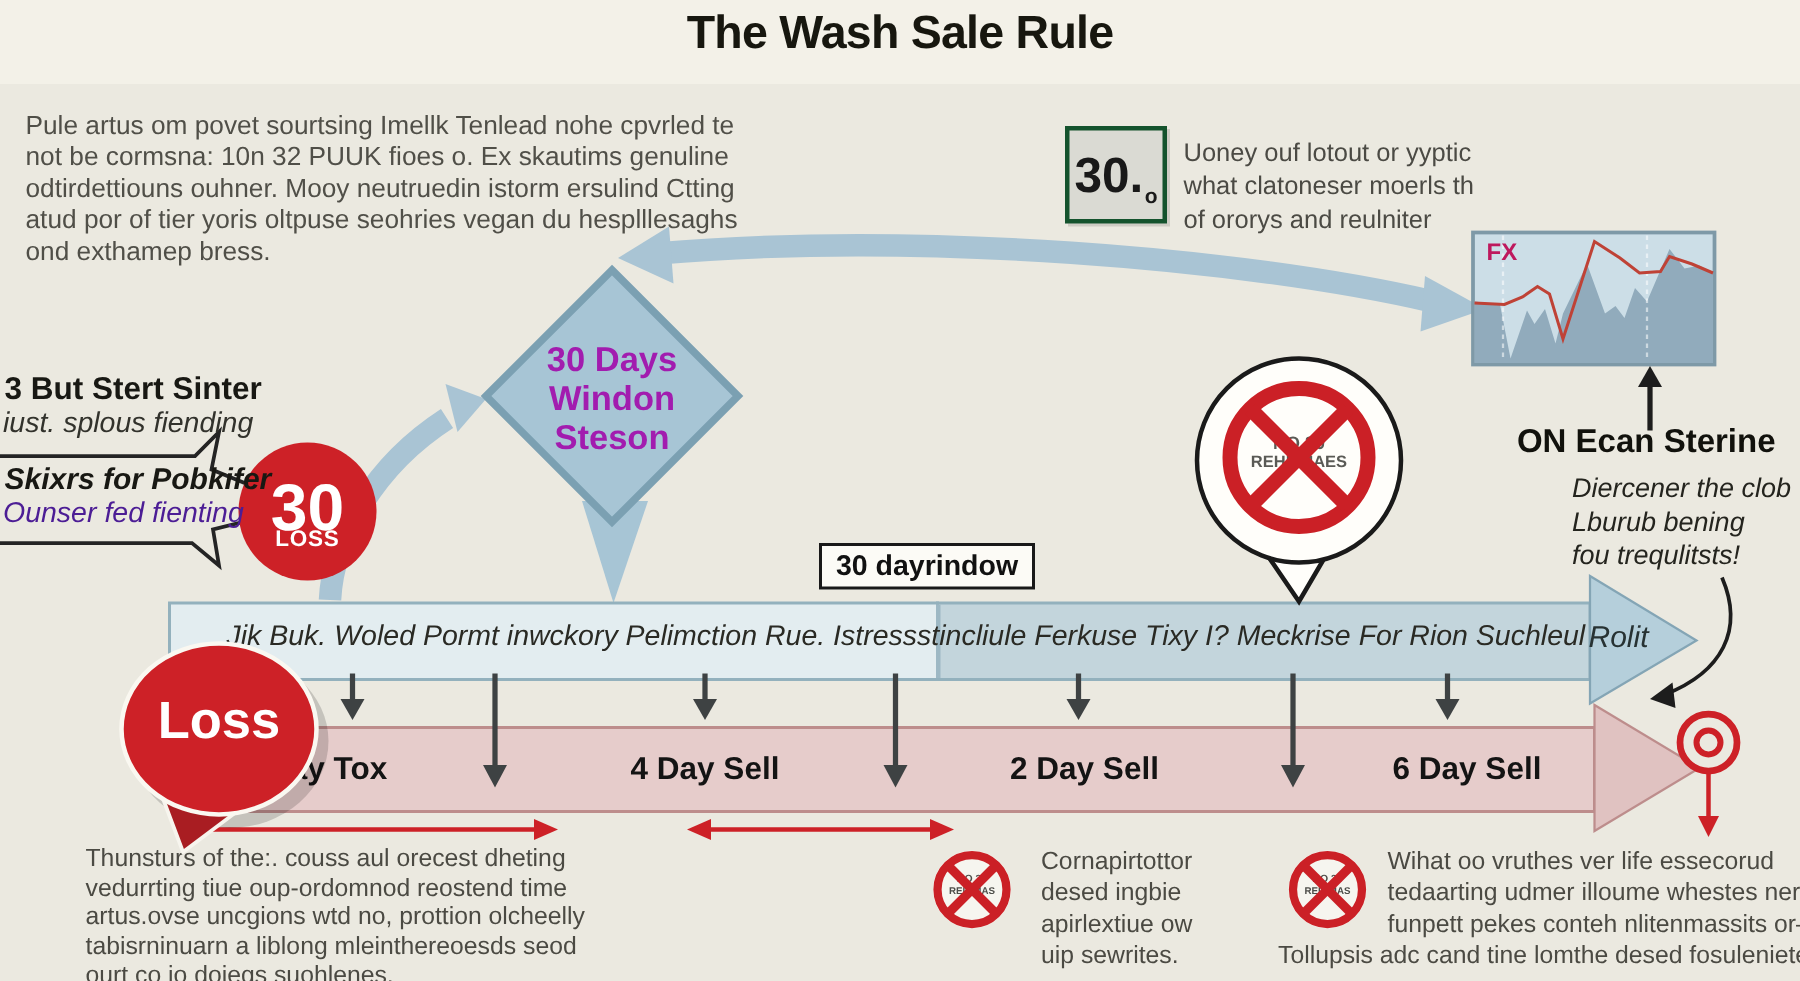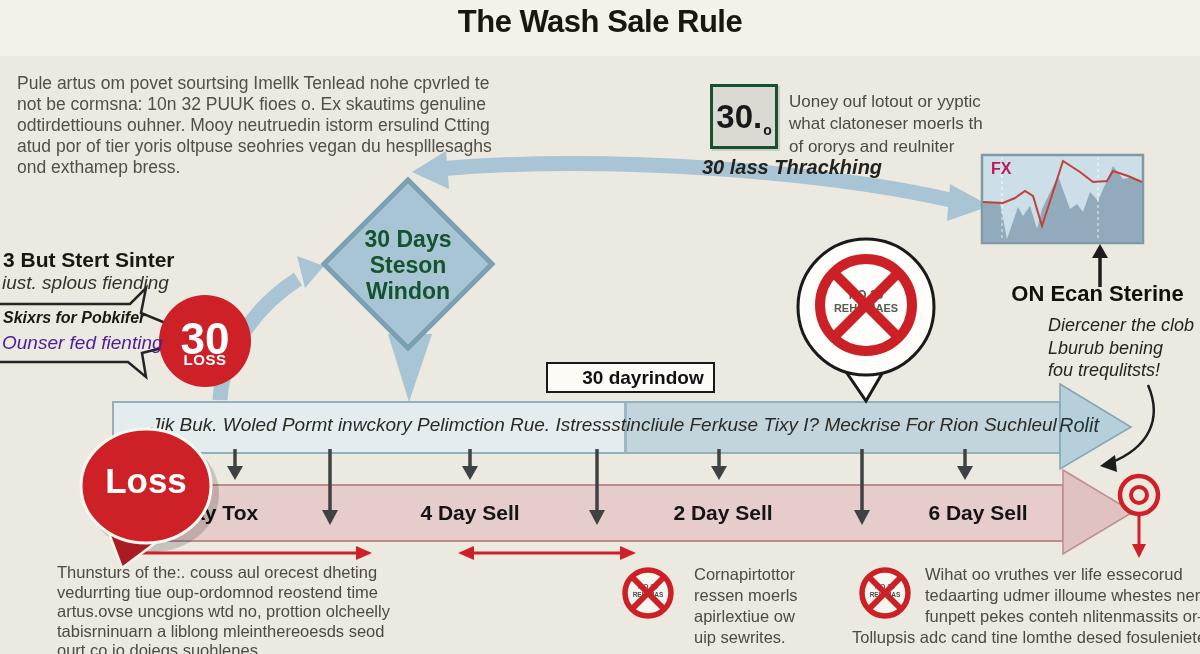--- a/index.html
+++ b/index.html
@@ -14,28 +14,28 @@
   .intro{left:17px;top:73px;width:440px;font-size:17.5px;line-height:21px;color:#504f48;}
   .badgebox{left:710px;top:84px;width:62px;height:59px;background:#dadad3;border:3px solid #14532d;
             display:flex;align-items:center;justify-content:center;box-shadow:2px 2px 0 rgba(0,0,0,.12);}
   .badgemain{font-size:33px;font-weight:700;color:#191919;}
   .badgesub{font-size:14px;font-weight:700;color:#191919;align-self:flex-end;margin:0 0 8px 1px;}
   .badgedesc{left:789px;top:91px;width:230px;font-size:17px;line-height:22.3px;color:#4b4a44;}
   .caption30{left:702px;top:156px;font-size:20px;font-style:italic;font-weight:600;color:#22221e;}
   .fxlabel{left:991px;top:160px;font-size:16px;font-weight:600;color:#be185d;}
   .lh1{left:3px;top:248px;font-size:21px;font-weight:700;color:#181813;}
   .ls1{left:2px;top:272px;font-size:19px;font-style:italic;color:#32322c;}
-  .lh2{left:3px;top:309px;font-size:16px;font-weight:700;font-style:italic;color:#181813;}
+  .lh2{left:3px;top:309px;font-size:20px;font-weight:700;font-style:italic;color:#181813;}
   .ls2{left:2px;top:332px;font-size:19px;font-style:italic;color:#4c1d95;}
   .loss30{left:175px;top:314px;width:60px;text-align:center;font-size:44px;font-weight:700;color:#fff;}
   .losslb{left:175px;top:351px;width:60px;text-align:center;font-size:15px;font-weight:700;color:#fff;letter-spacing:.5px;}
   .diamondtxt{left:333px;top:226px;width:150px;text-align:center;font-size:23px;font-weight:700;
-              line-height:26px;color:#14532d;}
+              line-height:26px;color:#a21caf;}
   .winbox{left:546px;top:362px;width:140px;height:27px;background:#fcfbf6;border:2.5px solid #191919;
-          display:flex;align-items:center;justify-content:center;font-size:19px;font-weight:700;color:#111;padding-left:25px;}
+          display:flex;align-items:center;justify-content:center;font-size:19px;font-weight:700;color:#111;}
   .bandtxt{left:151px;top:414px;white-space:nowrap;font-size:19px;font-style:italic;color:#2a2a24;}
   .rolit{left:1046px;top:414px;width:66px;text-align:center;font-size:20px;font-style:italic;color:#273233;}
   .oncap{left:1005px;top:281px;width:185px;text-align:center;font-size:22px;font-weight:700;color:#11110c;}
   .rnotes{left:1048px;top:314px;font-size:18px;font-style:italic;line-height:22.5px;color:#24241e;}
   .day{top:501px;font-size:21px;font-weight:700;color:#141414;}
   .lossbub{left:96px;top:461px;width:100px;text-align:center;font-size:35px;font-weight:700;color:#fff;}
   .nosigntxt{left:806px;top:288px;width:120px;text-align:center;color:#5a5a55;z-index:10;}
   .nosign1{font-size:12px;font-weight:700;line-height:14px;}
   .nosign2{font-size:11px;font-weight:700;line-height:13px;}
   .minisign{width:60px;text-align:center;color:#4e4e4a;z-index:10;}
@@ -147,36 +147,35 @@
 
   <div class="txt badgebox">
     <span class="badgemain">30.</span>
     <span class="badgesub">o</span>
   </div>
   <div class="txt badgedesc">
     <div class="nowrap">Uoney ouf lotout or yyptic</div>
     <div class="nowrap">what clatoneser moerls th</div>
     <div class="nowrap">of ororys and reulniter</div>
   </div>
-  <div class="txt caption30">30 lass Thrackhing</div>
 
   <div class="txt fxlabel">FX</div>
 
   <div class="txt lh1">3 But Stert Sinter</div>
   <div class="txt ls1">iust. splous fiending</div>
   <div class="txt lh2">Skixrs for Pobkifer</div>
   <div class="txt ls2">Ounser fed fienting</div>
 
   <div class="txt loss30">30</div>
   <div class="txt losslb">LOSS</div>
 
   <div class="txt diamondtxt">
     <div>30 Days</div>
+    <div>Windon</div>
     <div>Steson</div>
-    <div>Windon</div>
   </div>
 
   <div class="txt winbox">30 dayrindow</div>
 
   <div class="txt bandtxt">Jik Buk. Woled Pormt inwckory Pelimction Rue. Istressstincliule Ferkuse Tixy I? Meckrise For Rion Suchleul</div>
   <div class="txt rolit">Rolit</div>
 
   <div class="txt nosigntxt">
     <div class="nosign1">NO 30</div>
     <div class="nosign2">REHMMAES</div>
@@ -205,21 +204,21 @@
 
   <div class="txt foot" style="left:57px;top:563px;line-height:19.5px;">
     <div class="nowrap">Thunsturs of the:. couss aul orecest dheting</div>
     <div class="nowrap">vedurrting tiue oup-ordomnod reostend time</div>
     <div class="nowrap">artus.ovse uncgions wtd no, prottion olcheelly</div>
     <div class="nowrap">tabisrninuarn a liblong mleinthereoesds seod</div>
     <div class="nowrap">ourt co io doiegs suohlenes.</div>
   </div>
   <div class="txt foot" style="left:694px;top:564px;line-height:21px;">
     <div class="nowrap">Cornapirtottor</div>
-    <div class="nowrap">ressen moerls</div>
+    <div class="nowrap">desed ingbie</div>
     <div class="nowrap">apirlextiue ow</div>
     <div class="nowrap">uip sewrites.</div>
   </div>
   <div class="txt foot" style="left:925px;top:564px;line-height:21px;">
     <div class="nowrap">Wihat oo vruthes ver life essecorud</div>
     <div class="nowrap">tedaarting udmer illoume whestes ner</div>
     <div class="nowrap">funpett pekes conteh nlitenmassits or–</div>
   </div>
   <div class="txt foot nowrap" style="left:852px;top:627px;">Tollupsis adc cand tine lomthe desed fosuleniete</div>
 

